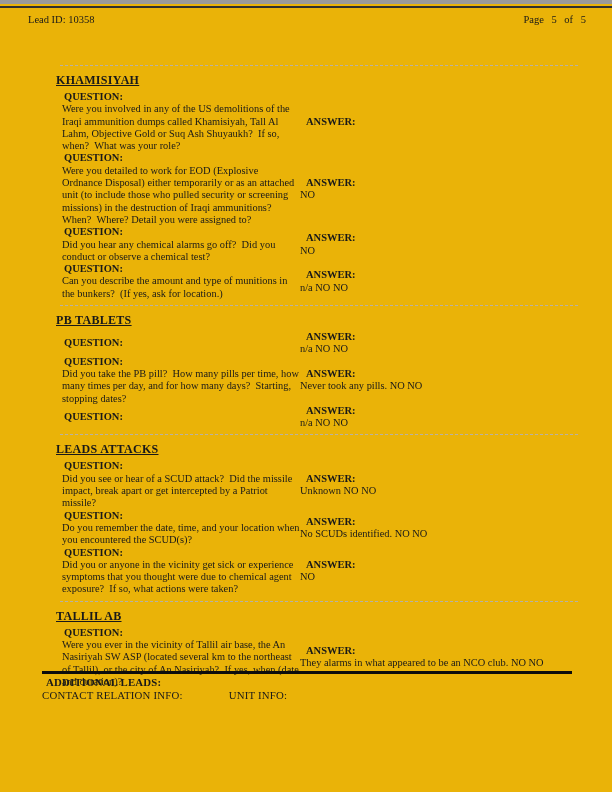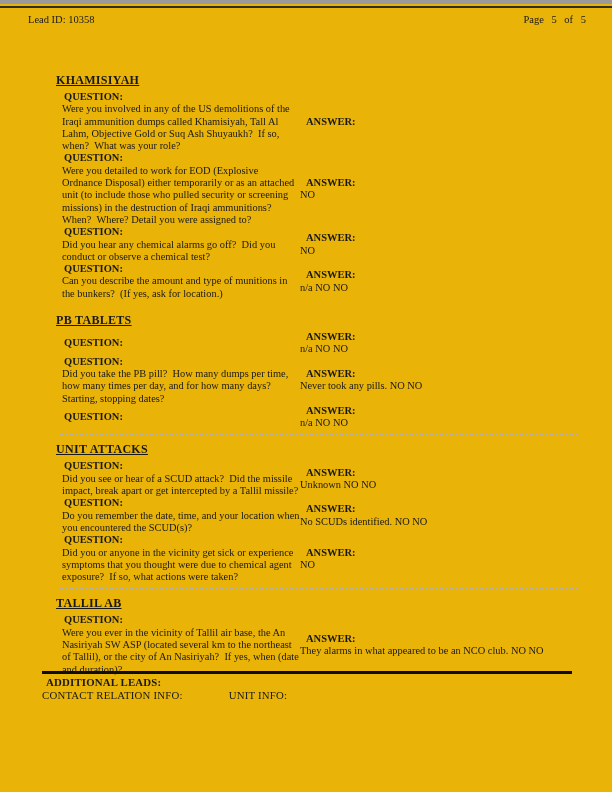--- a/index.html
+++ b/index.html
@@ -124,44 +124,44 @@
             <div class="qa-label">QUESTION:</div>
           </div>
           <div class="a-col">
             <div class="qa-label">ANSWER:</div>
             <div class="qa-text">n/a NO NO</div>
           </div>
         </div>
         <div class="qa">
           <div class="q-col">
             <div class="qa-label">QUESTION:</div>
-            <div class="qa-text">Did you take the PB pill?  How many dumps per time, how many times per day, and for how many days?  Starting, stopping dates?</div>
+            <div class="qa-text">Did you take the PB pill?  How many pills per time, how many times per day, and for how many days?  Starting, stopping dates?</div>
           </div>
           <div class="a-col">
             <div class="qa-label">ANSWER:</div>
             <div class="qa-text">Never took any pills. NO NO</div>
           </div>
         </div>
         <div class="qa">
           <div class="q-col">
             <div class="qa-label">QUESTION:</div>
           </div>
           <div class="a-col">
             <div class="qa-label">ANSWER:</div>
             <div class="qa-text">n/a NO NO</div>
           </div>
         </div>
       </div>
       <div class="section">
         <div class="sep"></div>
-        <div class="section-title">UNIT ATTACKS</div>
-        <div class="qa">
-          <div class="q-col">
-            <div class="qa-label">QUESTION:</div>
-            <div class="qa-text">Did you see or hear of a SCUD attack?  Did the missile impact, break apart or get intercepted by a Tallil missile?</div>
+        <div class="section-title">LEADS ATTACKS</div>
+        <div class="qa">
+          <div class="q-col">
+            <div class="qa-label">QUESTION:</div>
+            <div class="qa-text">Did you see or hear of a SCUD attack?  Did the missile impact, break apart or get intercepted by a Patriot missile?</div>
           </div>
           <div class="a-col">
             <div class="qa-label">ANSWER:</div>
             <div class="qa-text">Unknown NO NO</div>
           </div>
         </div>
         <div class="qa">
           <div class="q-col">
             <div class="qa-label">QUESTION:</div>
             <div class="qa-text">Do you remember the date, time, and your location when you encountered the SCUD(s)?</div>

